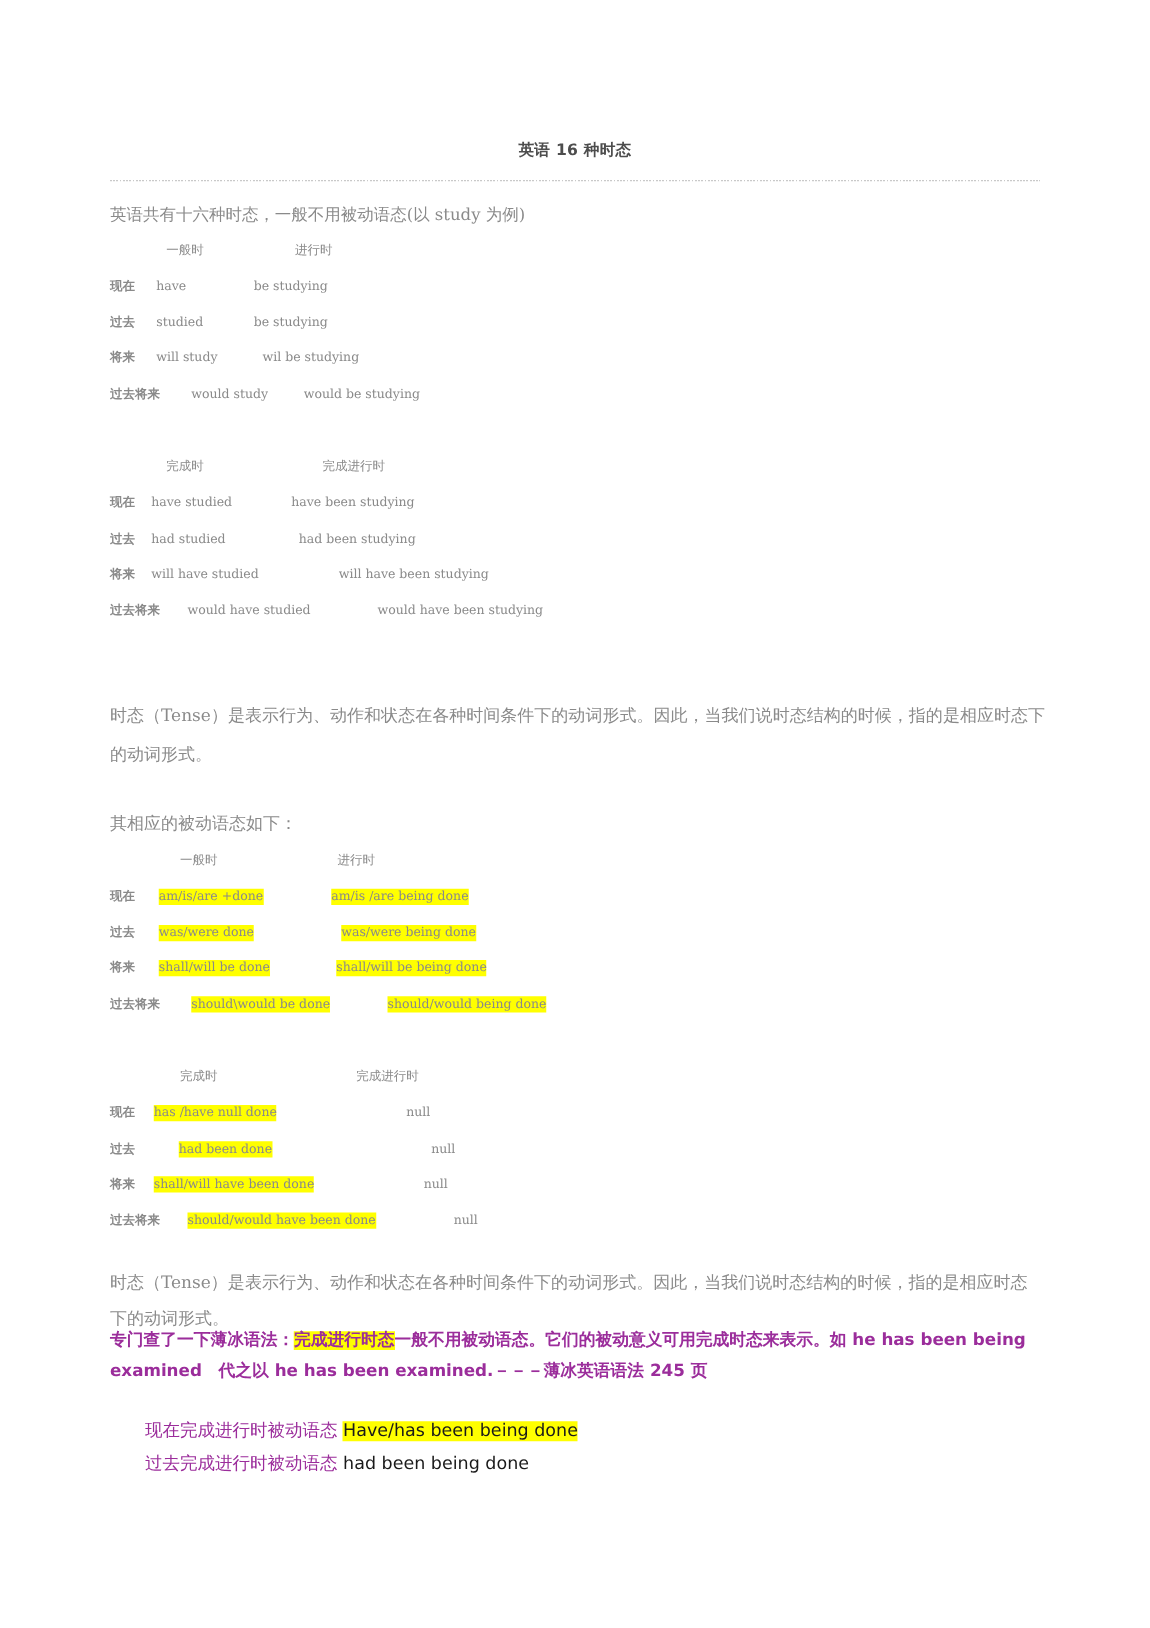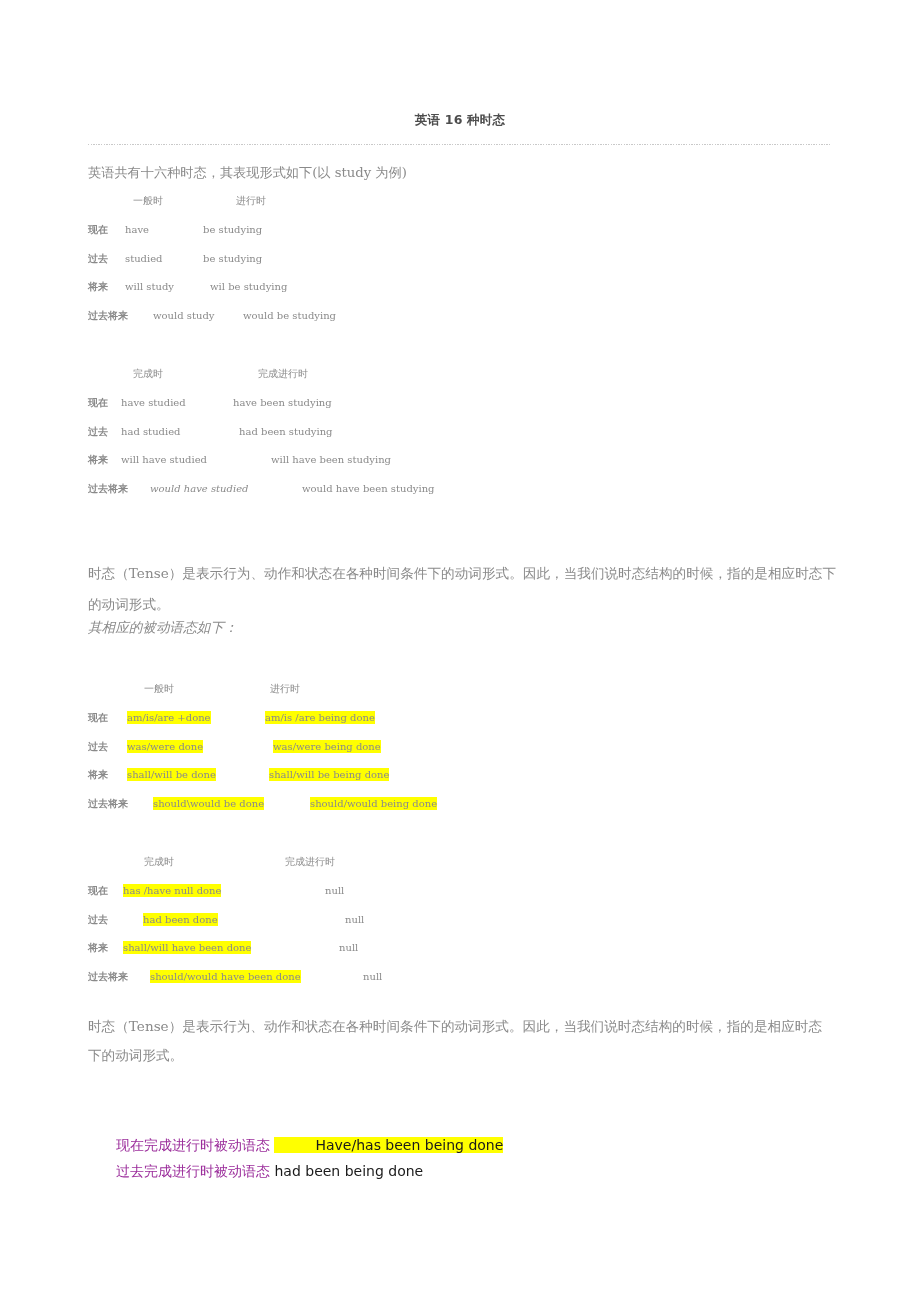--- a/index.html
+++ b/index.html
@@ -111,72 +111,74 @@
     color: #1a1a1a;
   }
   .tail .cn {
     color: #9b2d9b;
     margin-left: 28px;
   }
   .tail .hly {
     background: #ffff00;
     color: #1a1a1a;
     box-decoration-break: clone;
-    padding-left: 41px;
     -webkit-box-decoration-break: clone;
   }
 </style>
 </head>
 <body>
 
 <div class="page">
 
   <div class="doc-title">英语 16 种时态</div>
   <div class="header-rule"></div>
 
-  <div class="blk ser" style="top:158px;">英语共有十六种时态，其表现形式如下(以 study 为例)</div>
+  <div class="blk ser" style="top:158px;">英语共有十六种时态，一般不用被动语态(以 study 为例)</div>
 
   <div class="tbl" style="top:187px;">
     <div class="row hdr"><span class="lbl" style="width:45px;"></span><span class="cellA" style="width:103px;">一般时</span><span class="cellB">进行时</span></div>
     <div class="row"><span class="lbl" style="width:37px;">现在</span><span class="cellA" style="width:78px;">have</span><span class="cellB">be studying</span></div>
     <div class="row"><span class="lbl" style="width:37px;">过去</span><span class="cellA" style="width:78px;">studied</span><span class="cellB">be studying</span></div>
     <div class="row"><span class="lbl" style="width:37px;">将来</span><span class="cellA" style="width:85px;">will study</span><span class="cellB">wil be studying</span></div>
     <div class="row"><span class="lbl" style="width:65px;">过去将来</span><span class="cellA" style="width:90px;">would study</span><span class="cellB">would be studying</span></div>
   </div>
 
   <div class="tbl" style="top:360px;">
     <div class="row hdr"><span class="lbl" style="width:45px;"></span><span class="cellA" style="width:125px;">完成时</span><span class="cellB">完成进行时</span></div>
     <div class="row"><span class="lbl" style="width:33px;">现在</span><span class="cellA" style="width:112px;">have studied</span><span class="cellB">have been studying</span></div>
     <div class="row"><span class="lbl" style="width:33px;">过去</span><span class="cellA" style="width:118px;">had studied</span><span class="cellB">had been studying</span></div>
     <div class="row"><span class="lbl" style="width:33px;">将来</span><span class="cellA" style="width:150px;">will have studied</span><span class="cellB">will have been studying</span></div>
-    <div class="row"><span class="lbl" style="width:62px;">过去将来</span><span class="cellA" style="width:152px;font-style:italic;">would have studied</span><span class="cellB">would have been studying</span></div>
+    <div class="row"><span class="lbl" style="width:62px;">过去将来</span><span class="cellA" style="width:152px;">would have studied</span><span class="cellB">would have been studying</span></div>
   </div>
 
   <div class="blk para" style="top:558px; width:748px;">时态（Tense）是表示行为、动作和状态在各种时间条件下的动词形式。因此，当我们说时态结构的时候，指的是相应时态下的动词形式。</div>
 
-  <div class="blk para" style="top:612px; width:748px;font-style:italic;">其相应的被动语态如下：</div>
+  <div class="blk para" style="top:644px; width:748px;">其相应的被动语态如下：</div>
 
   <div class="tbl" style="top:675px;">
     <div class="row hdr"><span class="lbl" style="width:56px;"></span><span class="cellA" style="width:126px;">一般时</span><span class="cellB">进行时</span></div>
     <div class="row"><span class="lbl" style="width:39px;">现在</span><span class="cellA" style="width:138px;"><span class="hl">am/is/are +done</span></span><span class="cellB"><span class="hl">am/is /are being done</span></span></div>
     <div class="row"><span class="lbl" style="width:39px;">过去</span><span class="cellA" style="width:146px;"><span class="hl">was/were done</span></span><span class="cellB"><span class="hl">was/were being done</span></span></div>
     <div class="row"><span class="lbl" style="width:39px;">将来</span><span class="cellA" style="width:142px;"><span class="hl">shall/will be done</span></span><span class="cellB"><span class="hl">shall/will be being done</span></span></div>
     <div class="row"><span class="lbl" style="width:65px;">过去将来</span><span class="cellA" style="width:157px;"><span class="hl">should\would be done</span></span><span class="cellB"><span class="hl">should/would being done</span></span></div>
   </div>
 
   <div class="tbl" style="top:848px;">
     <div class="row hdr"><span class="lbl" style="width:56px;"></span><span class="cellA" style="width:141px;">完成时</span><span class="cellB">完成进行时</span></div>
     <div class="row"><span class="lbl" style="width:35px;">现在</span><span class="cellA" style="width:202px;"><span class="hl">has /have null done</span></span><span class="cellB">null</span></div>
     <div class="row"><span class="lbl" style="width:35px;">过去</span><span class="cellA" style="width:202px;margin-left:20px;"><span class="hl">had been done</span></span><span class="cellB">null</span></div>
     <div class="row"><span class="lbl" style="width:35px;">将来</span><span class="cellA" style="width:216px;"><span class="hl">shall/will have been done</span></span><span class="cellB">null</span></div>
     <div class="row"><span class="lbl" style="width:62px;">过去将来</span><span class="cellA" style="width:213px;"><span class="hl">should/would have been done</span></span><span class="cellB">null</span></div>
   </div>
 
   <div class="blk para" style="top:1012px; width:734px; line-height:29px;">时态（Tense）是表示行为、动作和状态在各种时间条件下的动词形式。因此，当我们说时态结构的时候，指的是相应时态下的动词形式。</div>
 
+  <div class="blk purple" style="top:1060px; width:752px;">
+    <span> 专门查了一下薄冰语法：</span><span class="hlp">完成进行时态</span><span>一般不用被动语态。它们的被动意义可用完成时态来表示。如 he has been being examined</span><span>　代之以 he has been examined.－－－薄冰英语语法 245 页</span>
+  </div>
 
   <div class="blk tail" style="top:1133px;">
     <span class="cn">现在完成进行时被动语态 </span><span class="hly">Have/has been being done</span>
   </div>
   <div class="blk tail" style="top:1159px;">
     <span class="cn">过去完成进行时被动语态 </span><span>had been being done</span>
   </div>
 
 </div>
 

